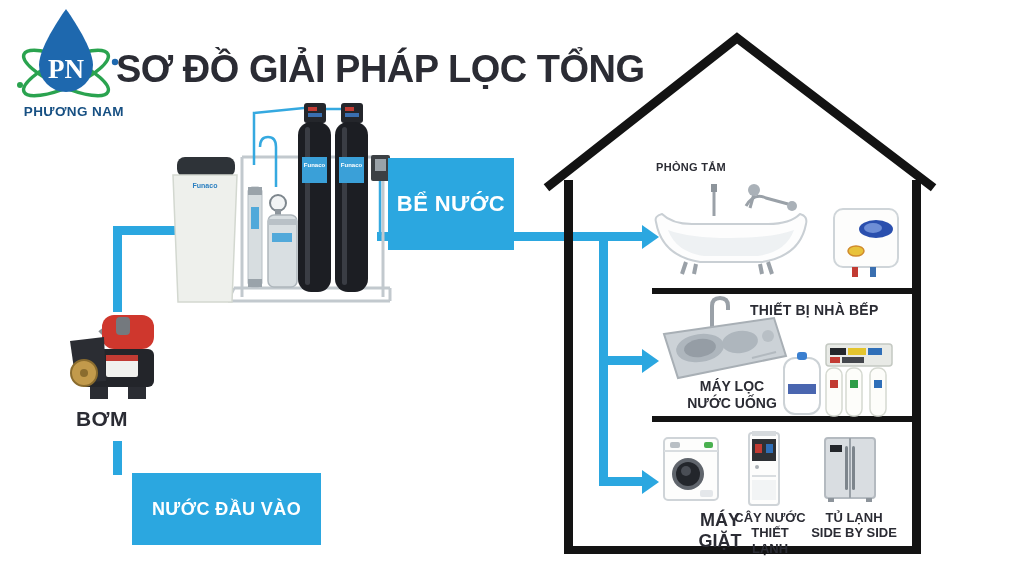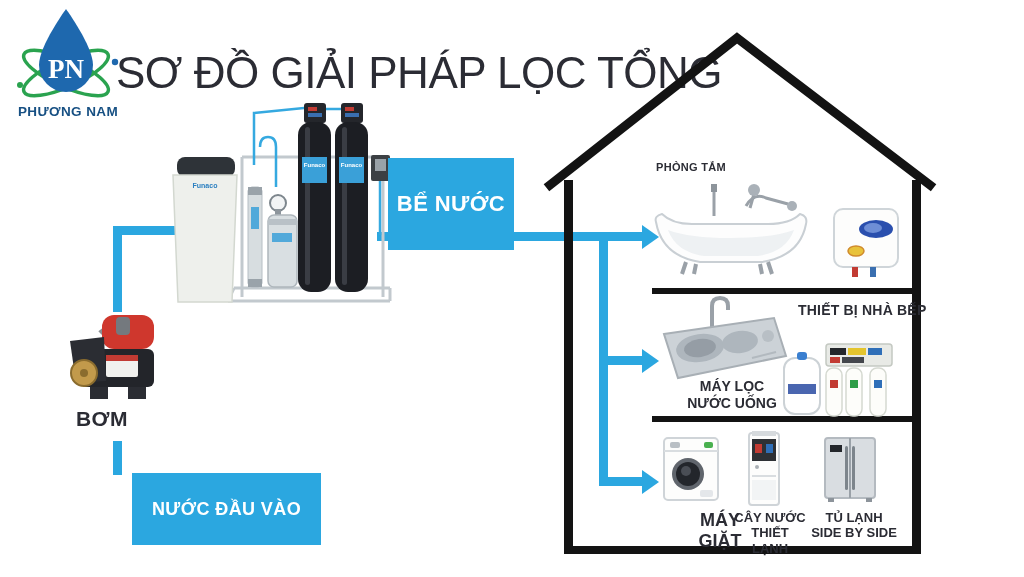--- a/index.html
+++ b/index.html
@@ -10,38 +10,38 @@
     --logo-green:#2aa34f;
     --logo-navy:#175083;
   }
   *{margin:0;padding:0;box-sizing:border-box;}
   html,body{background:#ffffff;}
   body{font-family:"Liberation Sans", sans-serif;}
   .stage{position:relative;width:1024px;height:577px;background:#ffffff;overflow:hidden;}
 
   
   .logo{position:absolute;left:12px;top:6px;width:112px;text-align:center;}
-  .logo-company{margin-top:-2px;font-size:13.5px;font-weight:800;color:var(--logo-navy);letter-spacing:.4px;white-space:nowrap;}
-
-  
-  .title{position:absolute;left:116px;top:48px;font-size:44px;font-weight:400;color:var(--ink);letter-spacing:-.5px;white-space:nowrap;}
+  .logo-company{margin-top:-2px;font-size:13.5px;font-weight:800;color:var(--logo-navy);letter-spacing:.4px;white-space:nowrap;text-align:right;}
+
+  
+  .title{position:absolute;left:116px;top:48px;font-size:38px;font-weight:700;color:var(--ink);letter-spacing:-.5px;white-space:nowrap;}
 
   
   .pipe{position:absolute;background:var(--accent);}
   .arrow-right{position:absolute;width:0;height:0;border-top:12px solid transparent;border-bottom:12px solid transparent;border-left:17px solid var(--accent);}
 
   
   .bluebox{position:absolute;background:var(--accent);color:#ffffff;font-weight:800;display:flex;align-items:center;justify-content:center;letter-spacing:.4px;}
   .box-storage{left:388px;top:158px;width:126px;height:92px;font-size:22px;}
   .box-input{left:132px;top:473px;width:189px;height:72px;font-size:18px;}
 
   
   .lbl{position:absolute;color:var(--ink);font-weight:800;line-height:1.18;}
   .lbl-bathroom{left:656px;top:161px;font-size:11px;letter-spacing:.3px;}
-  .lbl-kitchen{left:798px;top:302px;font-size:14px;letter-spacing:.2px;}
+  .lbl-kitchen{left:750px;top:302px;font-size:14px;letter-spacing:.2px;}
   .lbl-filter{left:684px;top:378px;width:96px;font-size:14px;text-align:center;}
   .lbl-washer{left:684px;top:510px;width:72px;font-size:18px;text-align:center;}
   .lbl-dispenser{left:732px;top:510px;width:76px;font-size:13px;text-align:center;}
   .lbl-fridge{left:810px;top:510px;width:88px;font-size:13px;text-align:center;}
   .lbl-pump{left:52px;top:407px;width:100px;font-size:21px;text-align:center;letter-spacing:.5px;}
 
   .abs{position:absolute;}
 </style>
 </head>
 <body>

